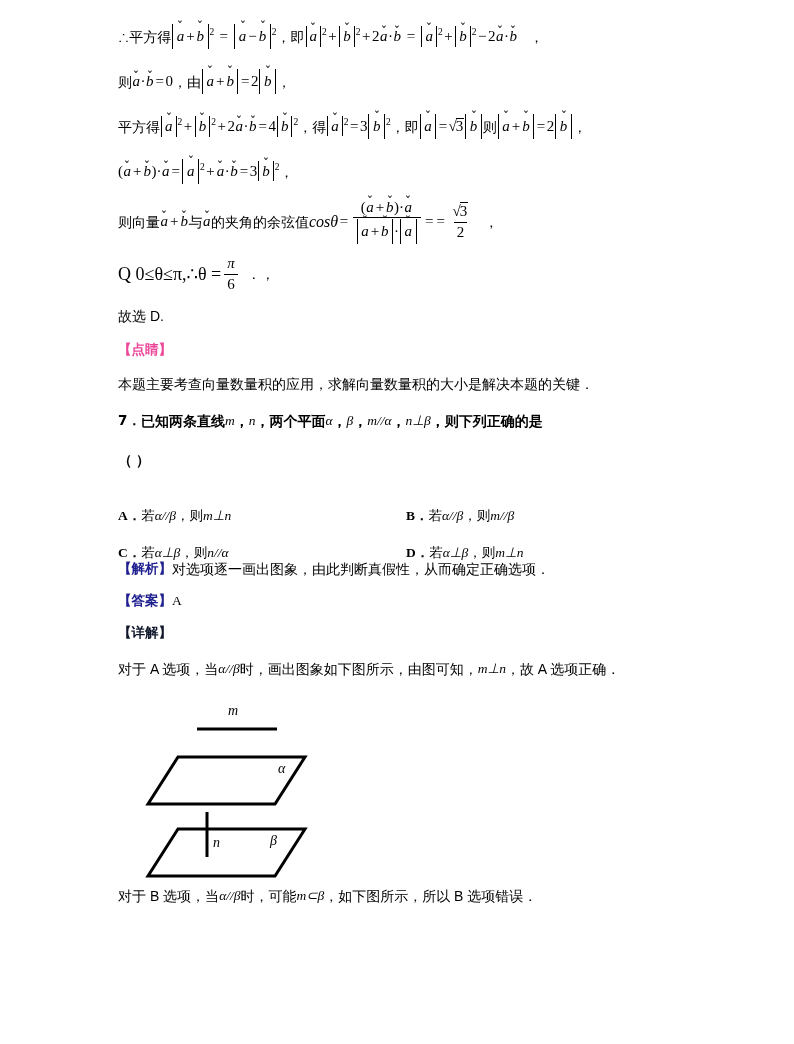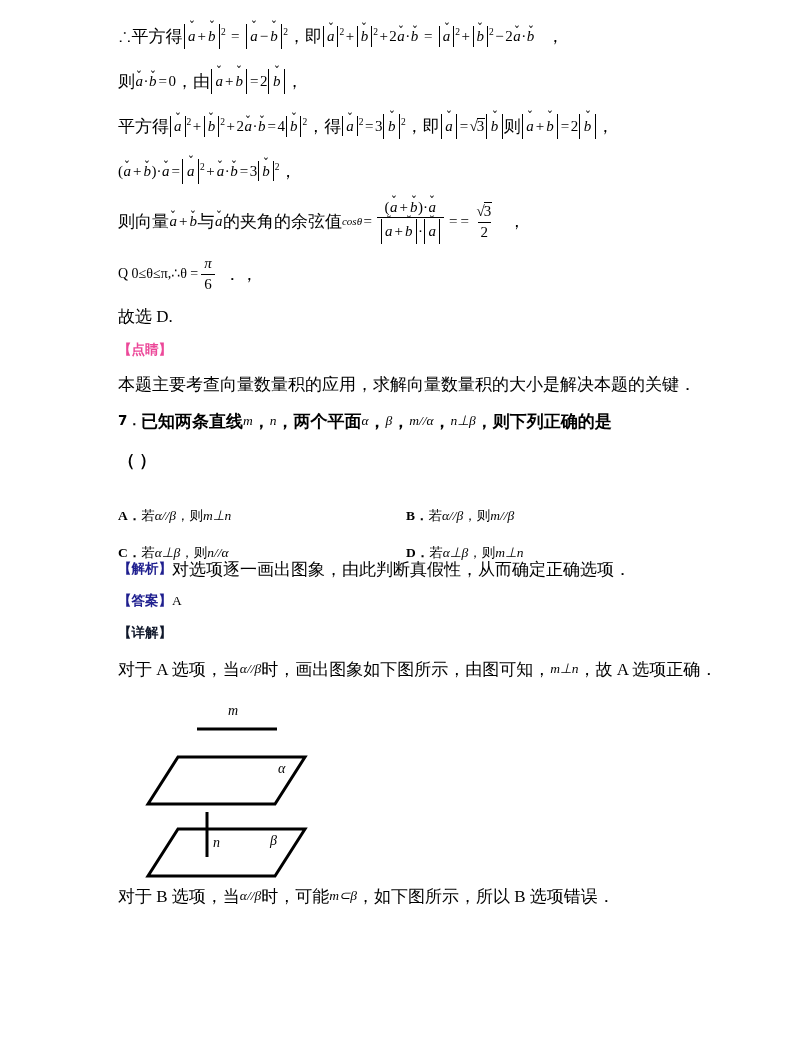--- a/index.html
+++ b/index.html
@@ -30,22 +30,22 @@
   }
 
   
   .line {
     display: block;
     width: 100%;
     line-height: 1.0;
     white-space: nowrap;
   }
   .cjk {
-    font-family: Liberation Serif, serif;
-    font-size: 17px;
+    font-family: Liberation Sans, sans-serif;
+    font-size: 14px;
   }
   .mathrow {
     height: 45px;
     display: flex;
     align-items: center;
     font-size: 15px;
   }
   .textrow {
     height: 34px;
     display: flex;
@@ -223,37 +223,37 @@
       </span>
       <span class="cjk">，</span>
     </div>
 
     <div class="line mathrow" style="height:55px">
       <span class="cjk">则向量</span>
       <span class="m"><span class="vec">a</span><span class="op">+</span><span class="vec">b</span></span>
       <span class="cjk">与</span>
       <span class="m"><span class="vec">a</span></span>
       <span class="cjk">的夹角的余弦值</span>
-      <span class="it" style="font-size:11px">cosθ</span>
+      <span class="it" style="font-size:16px">cosθ</span>
       <span class="m op">=</span>
       <span class="frac m">
         <span class="num">(<span class="vec">a</span><span class="op">+</span><span class="vec">b</span>)·<span class="vec">a</span></span>
         <span class="den"><span class="barbig"><span class="vec">a</span><span class="op">+</span><span class="vec">b</span></span>·<span class="barbig"><span class="vec">a</span></span></span>
       </span>
       <span class="m op">=</span>
       <span class="m op">=</span>
       <span class="frac m">
         <span class="num"><span class="radsign">√</span><span class="rad">3</span></span>
         <span class="den">2</span>
       </span>
       <span class="cjk" style="padding-left:10px">，</span>
     </div>
 
     <div class="line mathrow" style="height:50px">
-      <span class="m" style="font-size:14px">Q 0≤θ≤π,∴θ =</span>
+      <span class="m" style="font-size:18px">Q 0≤θ≤π,∴θ =</span>
       <span class="frac m">
         <span class="num it">π</span>
         <span class="den">6</span>
       </span>
       <span class="cjk" style="padding-left:6px">．，</span>
     </div>
 
     <div class="line textrow">
       <span class="cjk">故选 D.</span>
     </div>

